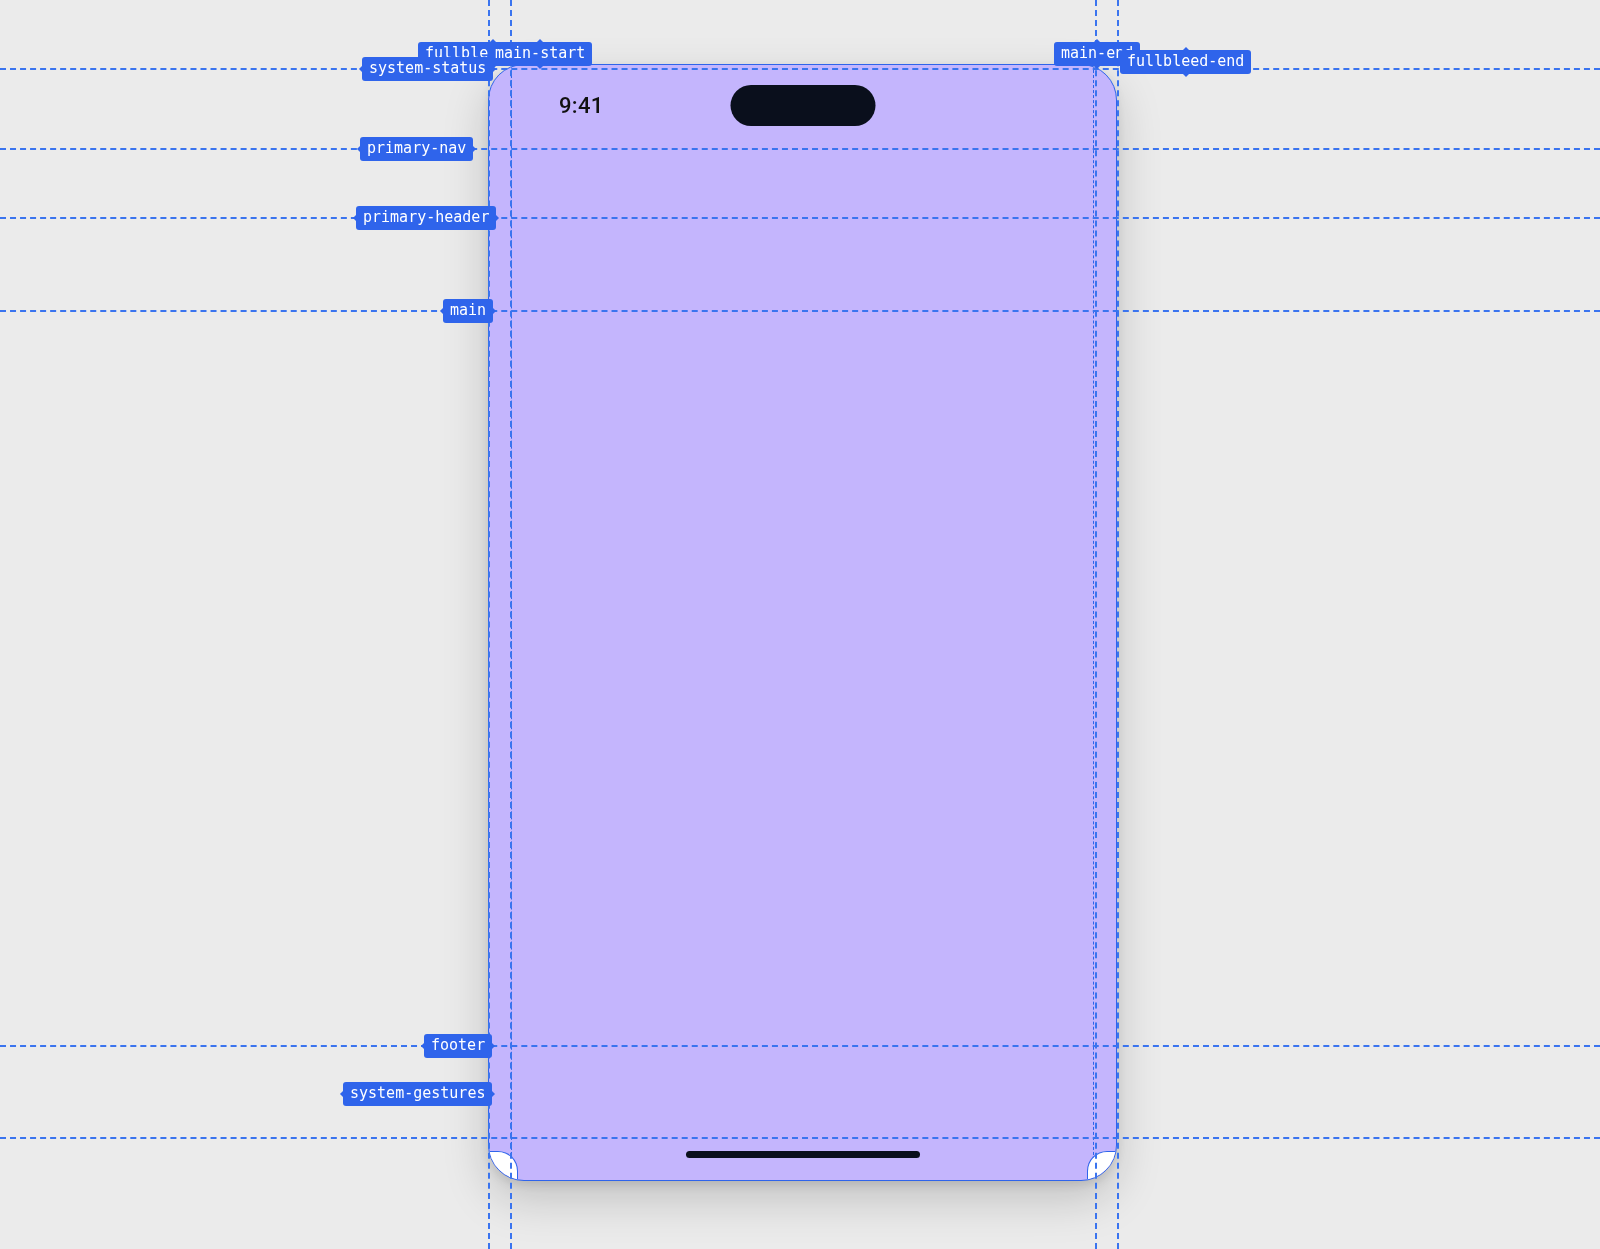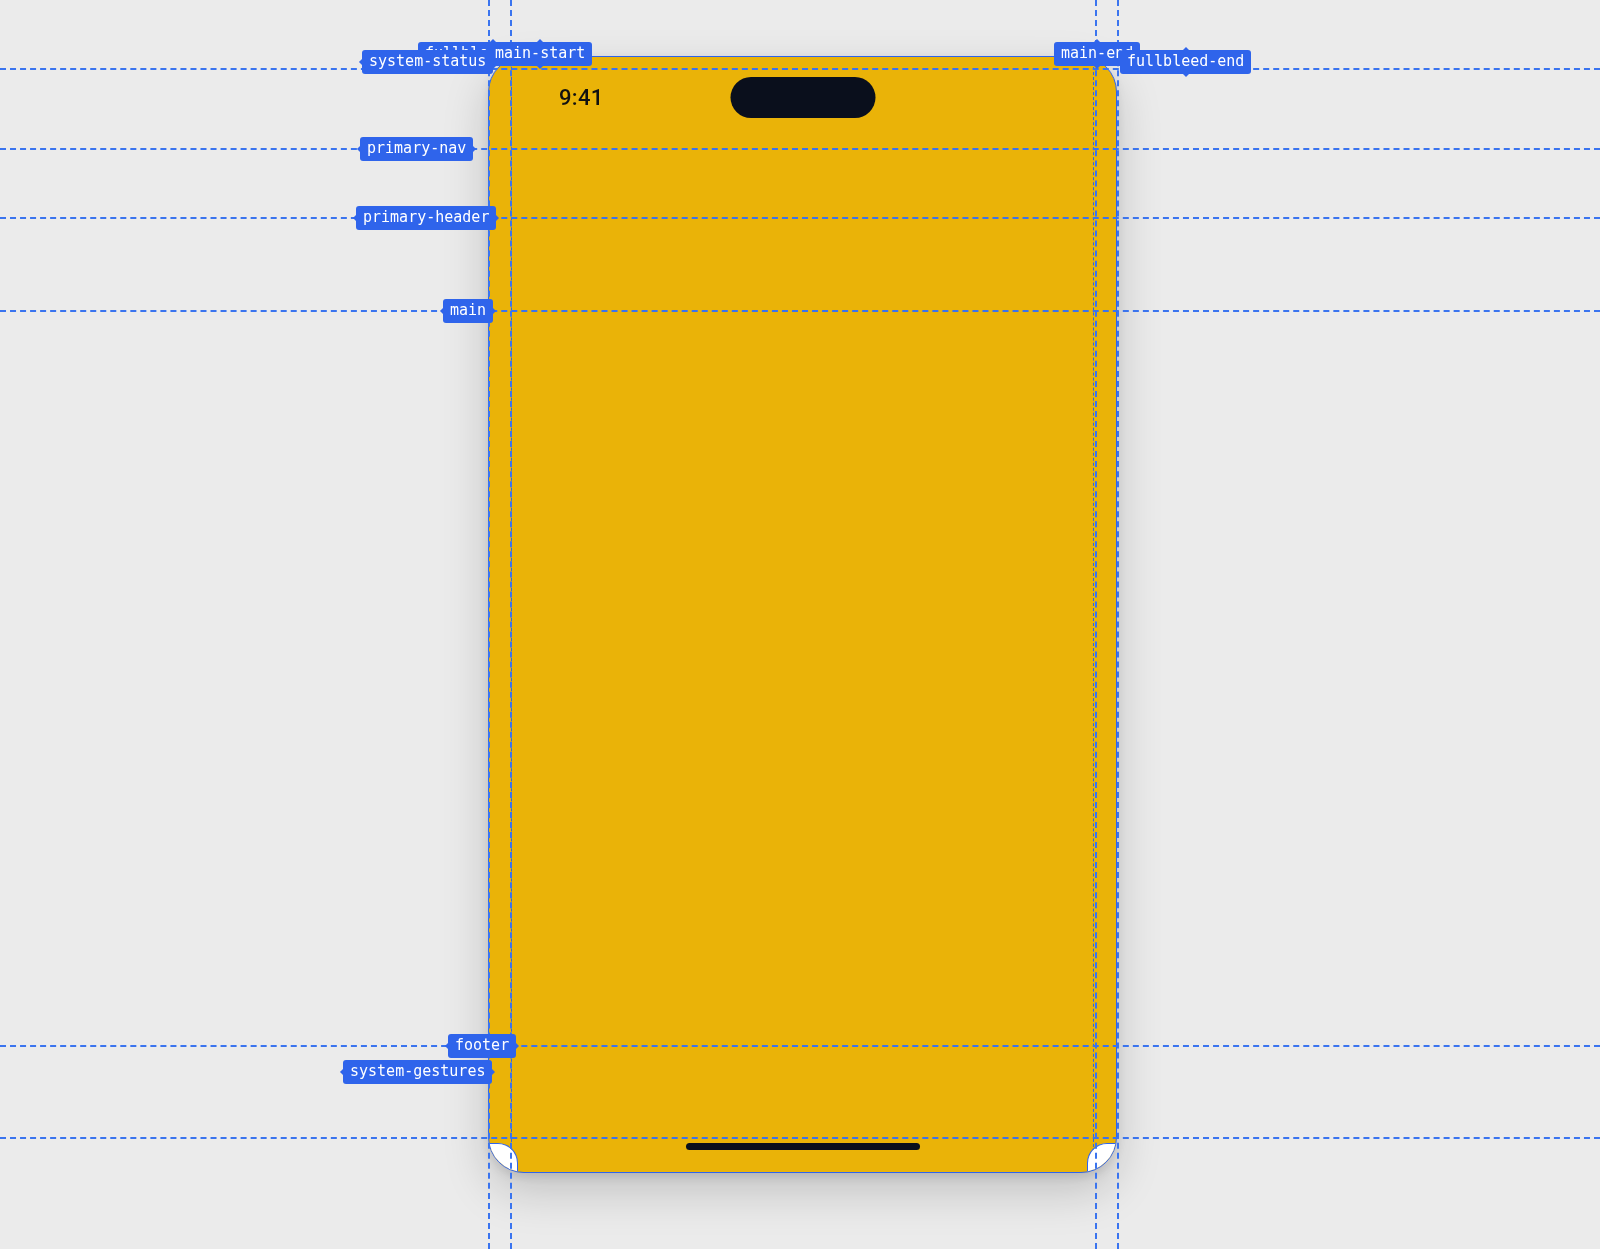--- a/index.html
+++ b/index.html
@@ -8,24 +8,24 @@
     background: #ebebeb;
     font-family: -apple-system, BlinkMacSystemFont, "Segoe UI", Roboto, sans-serif;
     overflow: hidden;
     position: relative;
   }
 
   
   .phone {
     position: absolute;
     left: 488px;
-    top: 56px;
+    top: 64px;
     width: 629px;
     height: 1117px;
-    background: #eab308;
+    background: #c4b5fd;
     border-radius: 36px;
     border: 1px solid #2f64eb;
     box-shadow:
       0 18px 46px rgba(0,0,0,0.18),
       0 4px 10px rgba(0,0,0,0.10);
     overflow: hidden;
   }
 
   
   .inner-outline {
@@ -161,23 +161,23 @@
 <div class="hline" style="top:1137px"></div>
 
 <span class="tag v" style="left:418px; top:42px">fullbleed-start</span>
 
 <span class="tag v" style="left:488px; top:42px">main-start</span>
 
 <span class="tag v" style="left:1054px; top:42px">main-end</span>
 
 <span class="tag v" style="left:1120px; top:50px">fullbleed-end</span>
 
-<span class="tag h" style="left:362px; top:50px">system-status</span>
+<span class="tag h" style="left:362px; top:57px">system-status</span>
 
 <span class="tag h" style="left:360px; top:137px">primary-nav</span>
 
 <span class="tag h" style="left:356px; top:206px">primary-header</span>
 
 <span class="tag h" style="left:443px; top:299px">main</span>
 
-<span class="tag h" style="left:448px; top:1034px">footer</span>
+<span class="tag h" style="left:424px; top:1034px">footer</span>
 
-<span class="tag h" style="left:343px; top:1060px">system-gestures</span>
+<span class="tag h" style="left:343px; top:1082px">system-gestures</span>
 
 </body></html>

